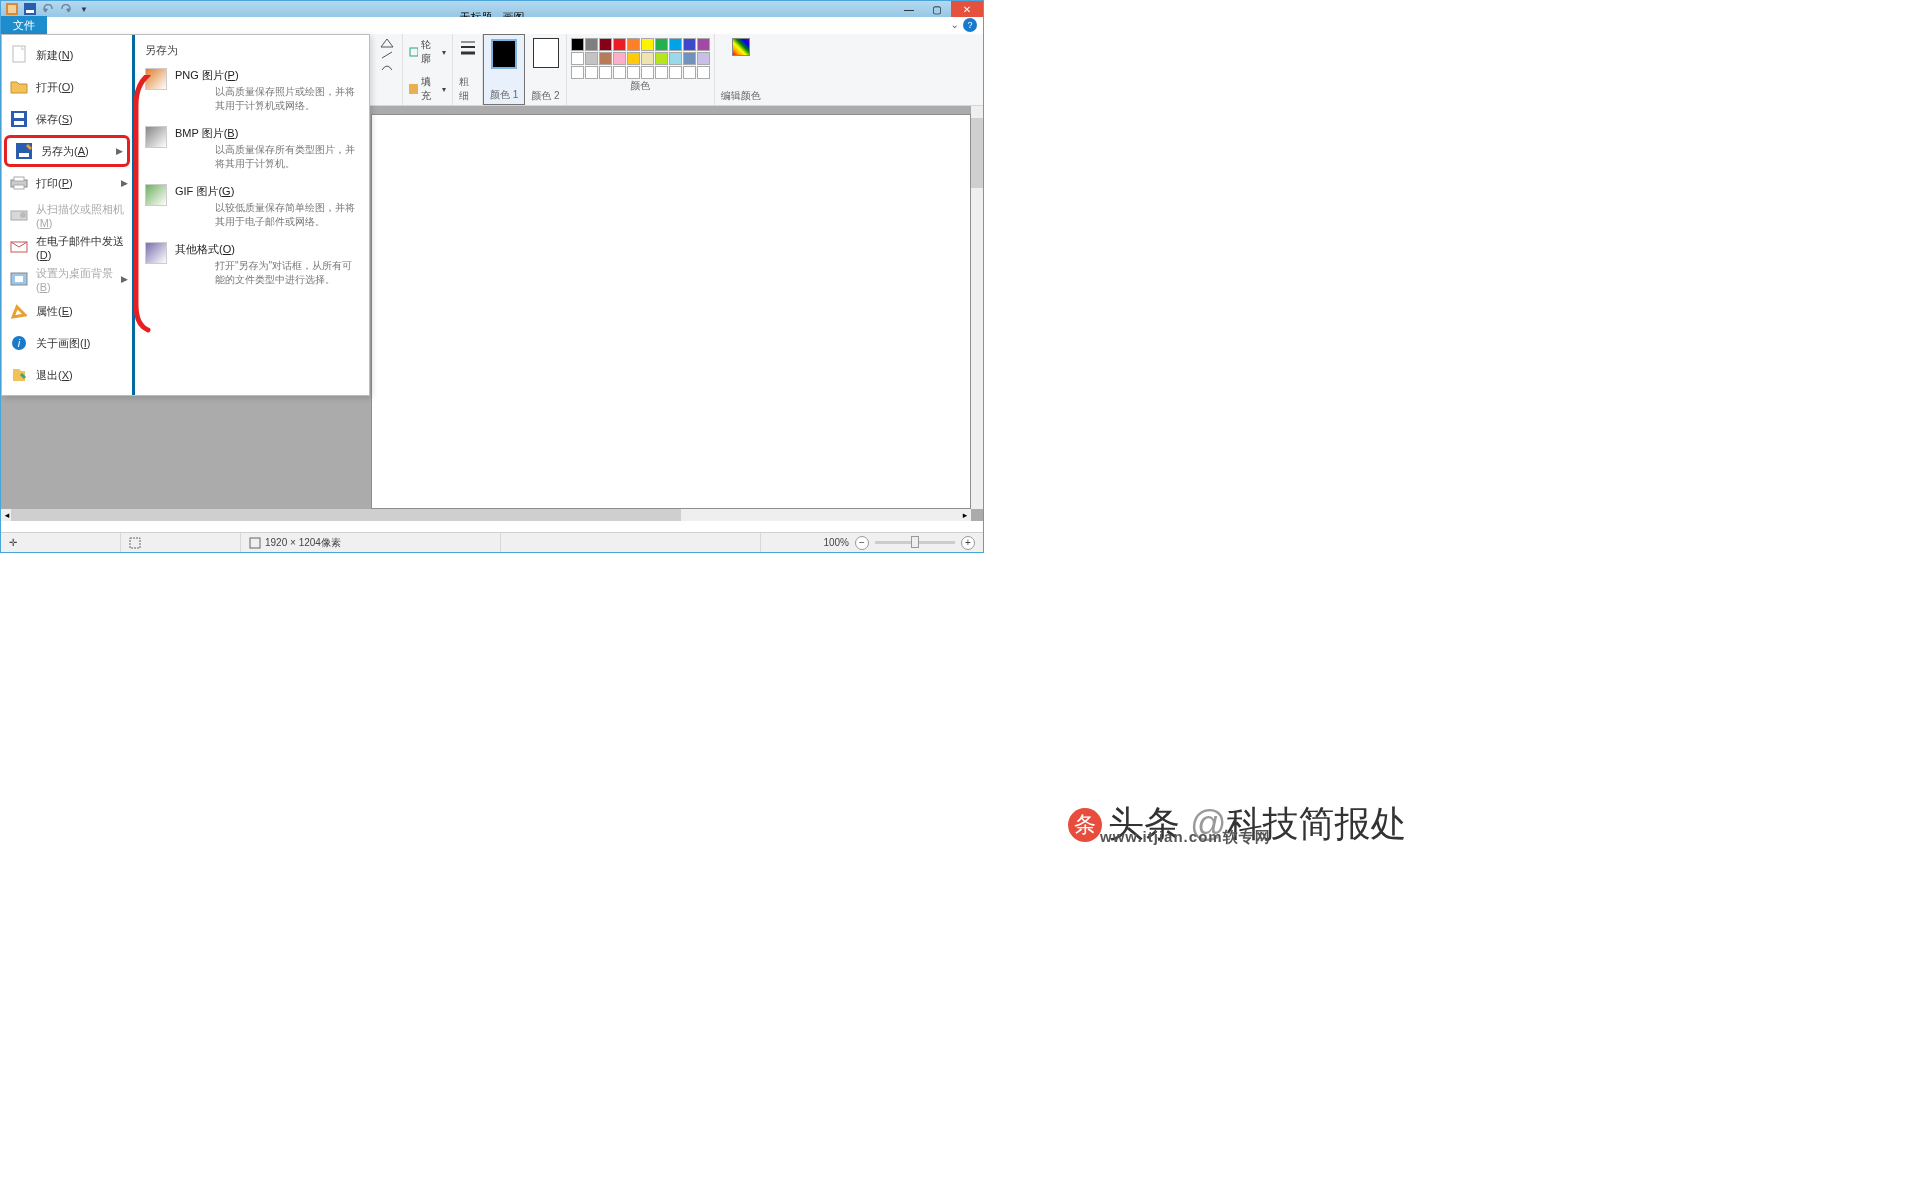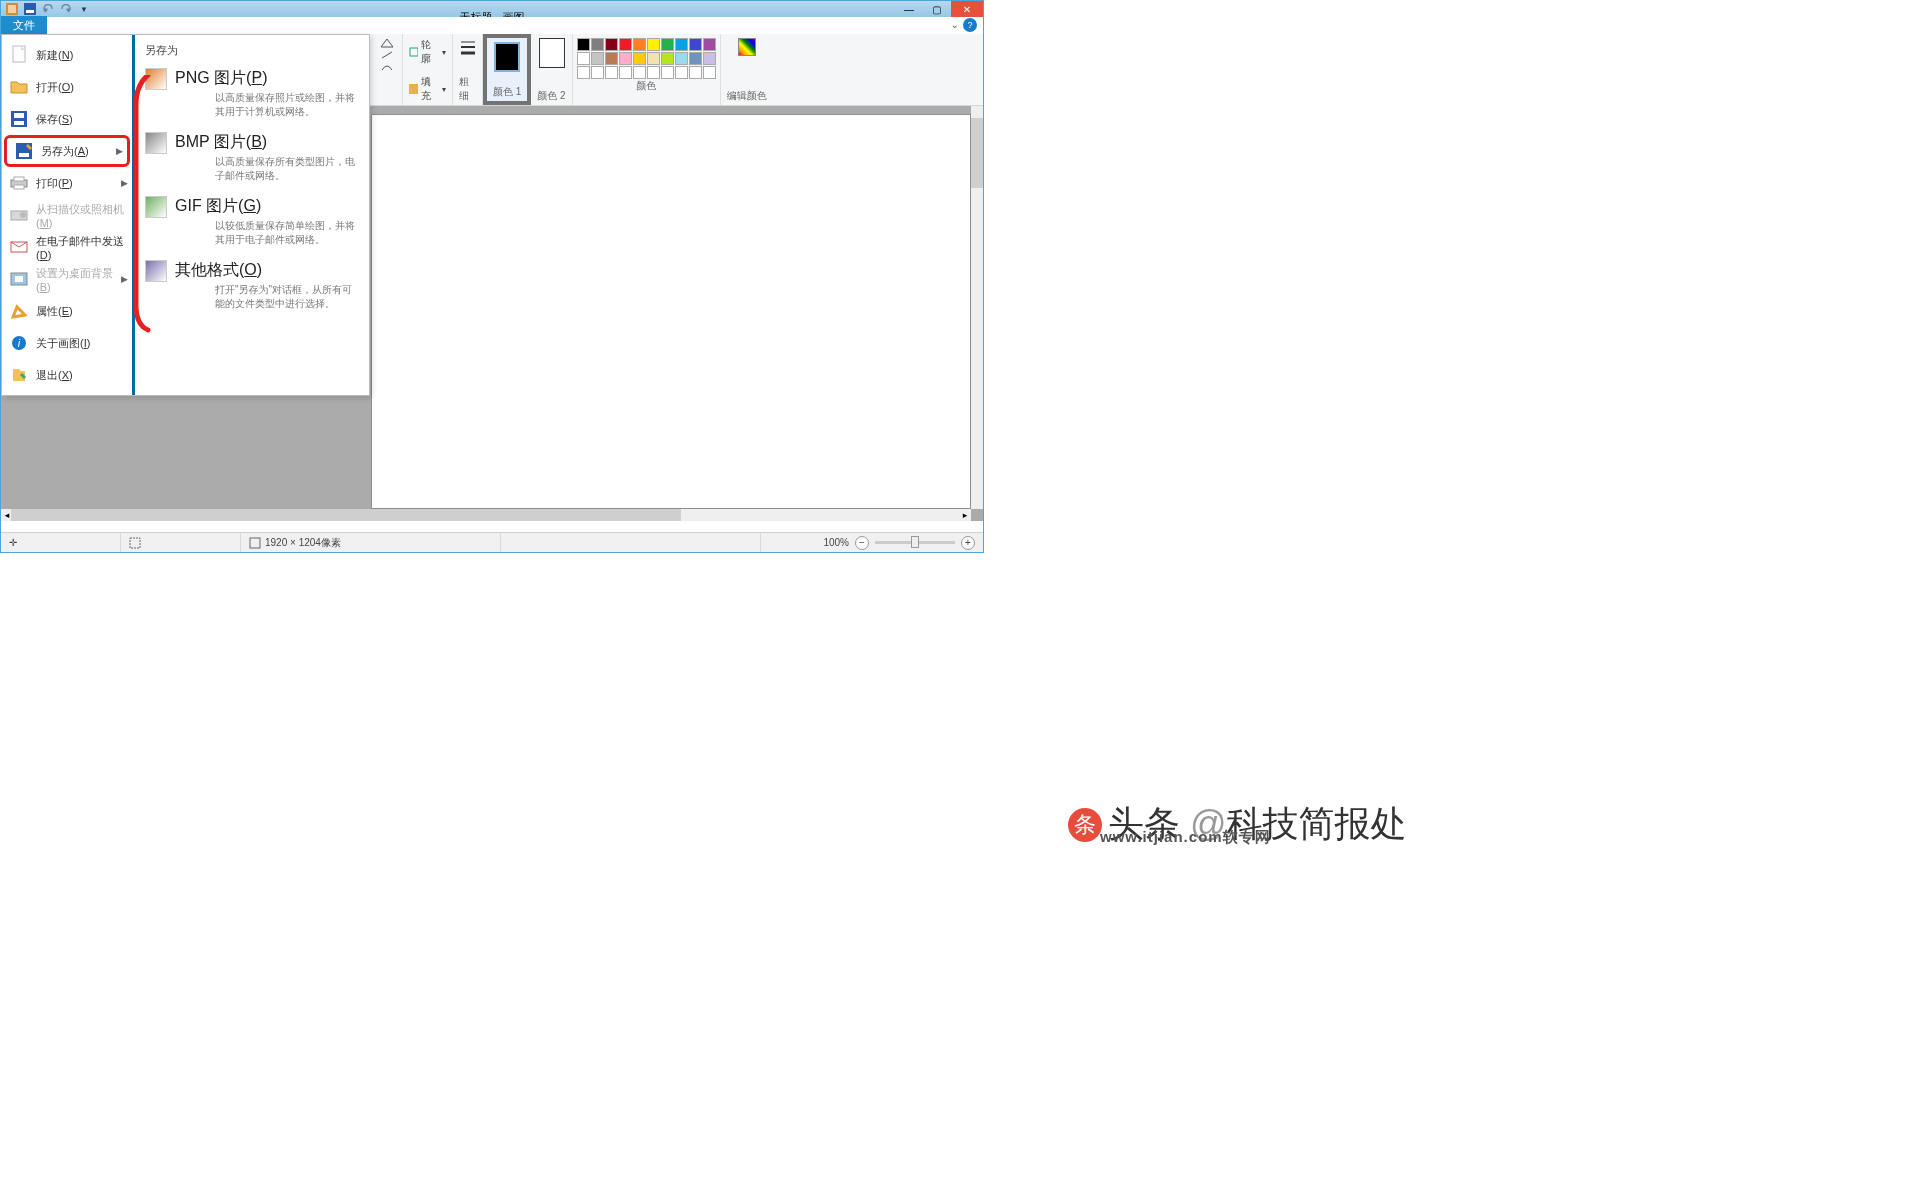--- a/index.html
+++ b/index.html
@@ -43,21 +43,21 @@
 .fm-item.highlighted { border: 3px solid #e62020; border-radius: 6px; margin: 0 2px; }
 .fm-icon { width: 18px; height: 18px; display: flex; align-items: center; justify-content: center; flex-shrink: 0; }
 .fm-arrow { position: absolute; right: 4px; font-size: 9px; color: #666; }
 .fm-u { text-decoration: underline; }
 
 .file-menu-right { flex: 1; padding: 6px 8px; }
 .fmr-title { font-size: 11px; color: #444; padding: 2px 0 6px 2px; }
 .fmr-item { display: flex; gap: 8px; padding: 4px 2px 10px 2px; }
 .fmr-icon { width: 22px; height: 22px; flex-shrink: 0; border: 1px solid #ccc; }
 .fmr-text { flex: 1; }
-.fmr-heading { font-size: 16px; color: #222; margin-bottom: 2px; }
+.fmr-heading { font-size: 11px; color: #222; margin-bottom: 2px; }
 .fmr-desc { font-size: 10px; color: #777; line-height: 1.35; margin-left: 40px; }
 
 
 .red-curve { position: absolute; left: 132px; top: 40px; width: 18px; height: 260px; pointer-events: none; z-index: 20; }
 
 
 .canvas-wrap { position: absolute; left: 0; top: 105px; right: 0; bottom: 31px; background: #ababab; overflow: hidden;}
 .canvas-view { position: absolute; left: 370px; top: 8px; right: 12px; bottom: 12px; background: #fff; box-shadow: 0 0 0 1px #8e8e8e inset; }
 .vscroll { position: absolute; right: 0; top: 0; width: 12px; bottom: 12px; background: #efefef; }
 .vscroll-thumb { background: #cfcfcf; width: 12px; height: 70px; position: absolute; top: 12px; }
@@ -159,21 +159,21 @@
         </div>
     </div>
     <div class="ribbon-section" style="width:30px">
       <svg width="18" height="18">
           <line x1="2" y1="4" x2="16" y2="4" stroke="#333" stroke-width="1"></line>
           <line x1="2" y1="9" x2="16" y2="9" stroke="#333" stroke-width="2"></line>
           <line x1="2" y1="15" x2="16" y2="15" stroke="#333" stroke-width="3"></line>
         </svg>
       <div class="rs-label">粗细</div>
     </div>
-    <div class="ribbon-section" style="background:#e8f1fb;border:4px solid #737373">
+    <div class="ribbon-section" style="background:#e8f1fb;border:1px solid #737373">
       <div class="color-big c1"></div>
       <div class="rs-label">颜色 1</div>
     </div>
     <div class="ribbon-section">
       <div class="color-big c2"></div>
       <div class="rs-label">颜色 2</div>
     </div>
     <div class="ribbon-section" style="padding:4px 4px 12px">
       <div class="color-grid" id="palette-grid">
           <div class="color-row">
@@ -346,21 +346,21 @@
             <div class="fmr-icon" style="background:linear-gradient(135deg,#e08030,#fff)"></div>
             <div class="fmr-text">
               <div class="fmr-heading">PNG 图片(<span class="fm-u">P</span>)</div>
               <div class="fmr-desc">以高质量保存照片或绘图，并将其用于计算机或网络。</div>
             </div>
           </div>
           <div class="fmr-item">
             <div class="fmr-icon" style="background:linear-gradient(135deg,#888888,#fff)"></div>
             <div class="fmr-text">
               <div class="fmr-heading">BMP 图片(<span class="fm-u">B</span>)</div>
-              <div class="fmr-desc">以高质量保存所有类型图片，电子邮件或网络。</div>
+              <div class="fmr-desc">以高质量保存所有类型图片，并将其用于计算机。</div>
             </div>
           </div>
           <div class="fmr-item">
             <div class="fmr-icon" style="background:linear-gradient(135deg,#70b060,#fff)"></div>
             <div class="fmr-text">
               <div class="fmr-heading">GIF 图片(<span class="fm-u">G</span>)</div>
               <div class="fmr-desc">以较低质量保存简单绘图，并将其用于电子邮件或网络。</div>
             </div>
           </div>
           <div class="fmr-item">

